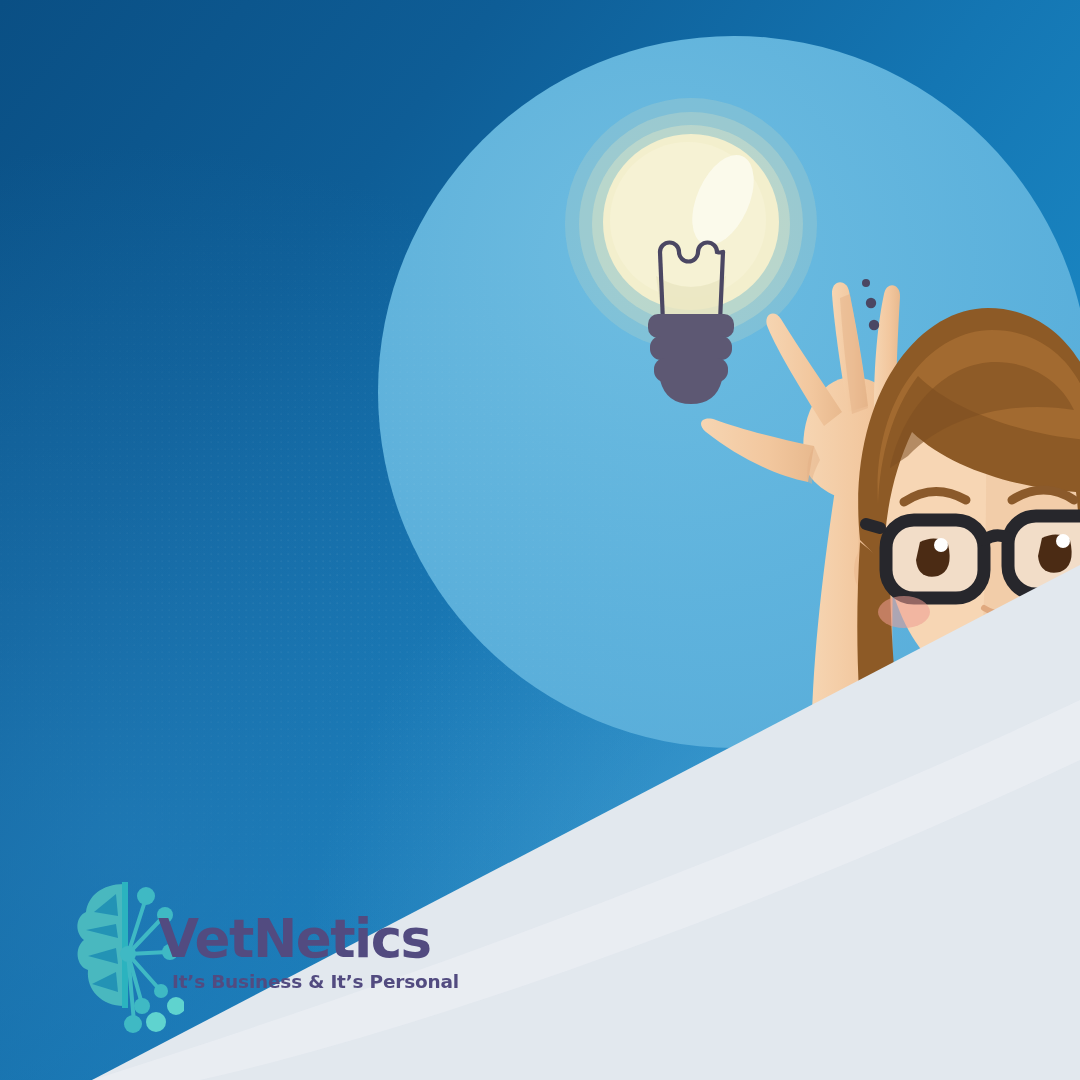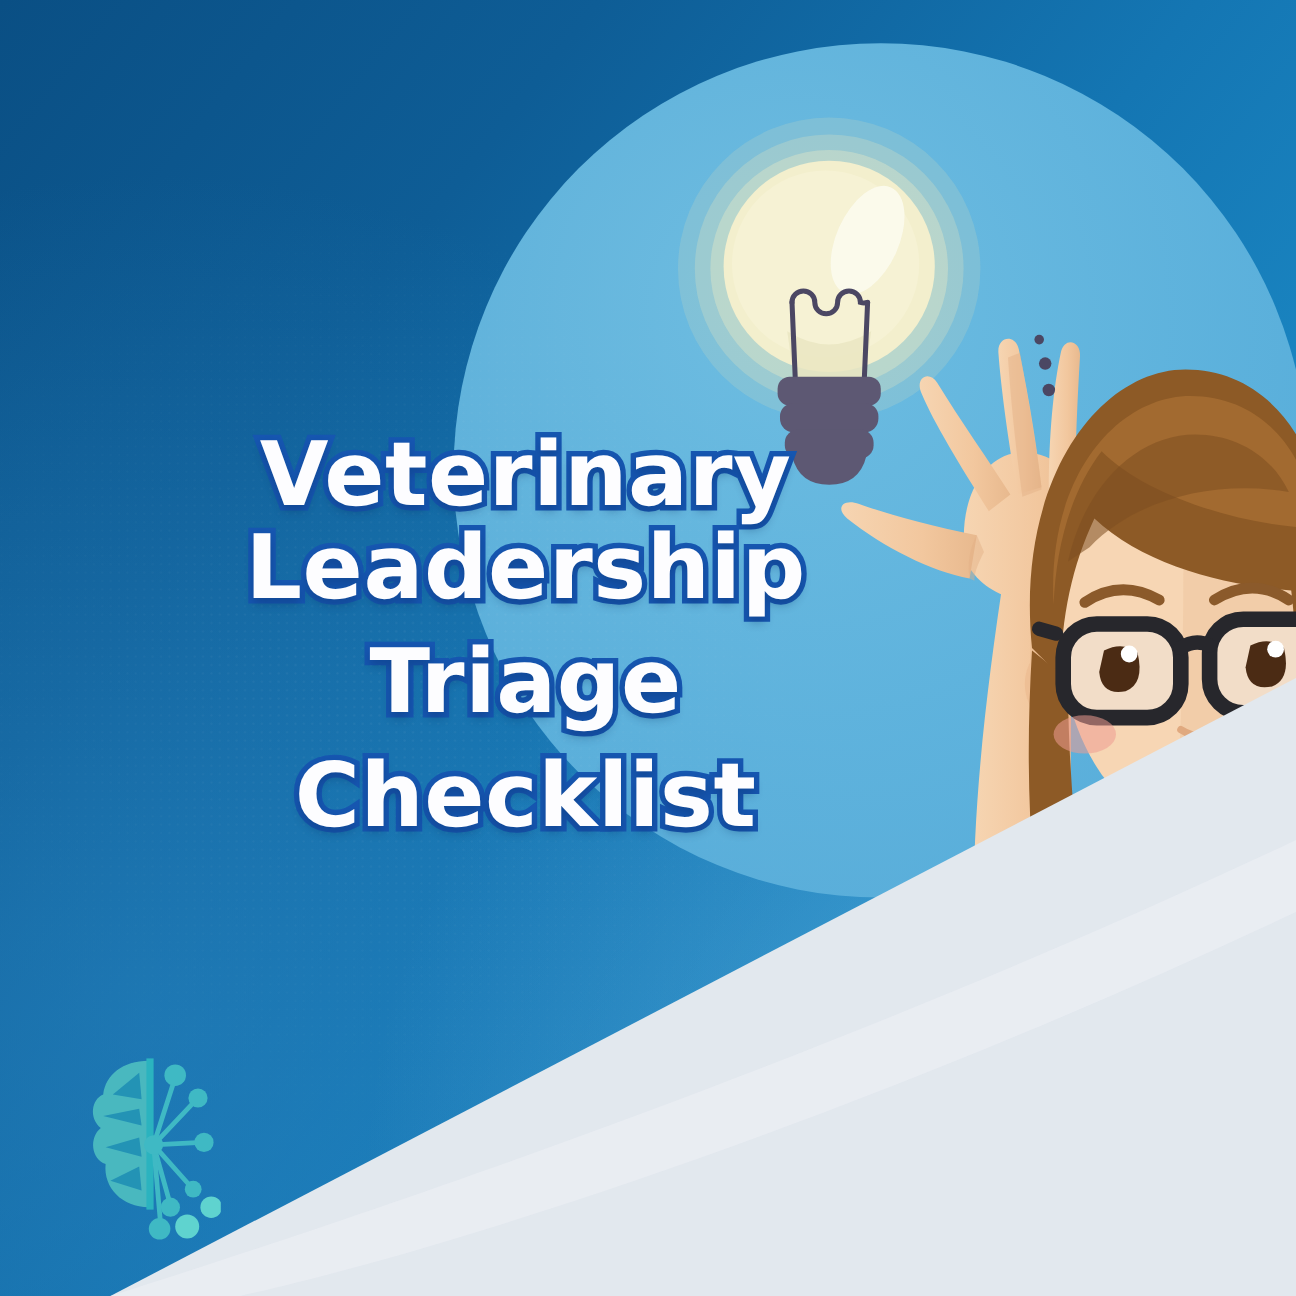--- a/index.html
+++ b/index.html
@@ -264,25 +264,20 @@
     </g>
   </svg>
 
   <svg class="band" viewBox="0 0 1080 1080">
 
     <path d="M92 1080 L1080 565 L1080 1080 Z" fill="#e2e8ee"></path>
 
     <path d="M92 1080 C300 1014 700 880 1080 700 L1080 760 C720 930 380 1040 200 1080 Z" fill="#eef1f5" opacity="0.55"></path>
   </svg>
 
-  <div class="title-wrap">
-    <div class="title-line tl1">Veterinary Leadership</div>
-    <div class="title-line tl2">Triage</div>
-    <div class="title-line tl3">Checklist</div>
-  </div>
 
   <div class="logo">
     <svg class="logo-mark" viewBox="0 0 112 168">
 
       <g fill="#4cbcc0">
         <path d="M52 12 C30 12 16 24 14 40 C4 44 2 60 12 68 C2 76 4 94 16 98
                  C14 118 30 134 52 134 L52 12 Z" opacity="0.95"></path>
       </g>
       <g fill="#1f8fb5" opacity="0.9">
         <path d="M44 22 L22 40 L46 44 Z"></path>
@@ -308,15 +303,19 @@
         <circle cx="70" cy="134" r="8"></circle>
         <circle cx="89" cy="119" r="7"></circle>
         <circle cx="61" cy="152" r="9"></circle>
         <circle cx="56" cy="82" r="8"></circle>
       </g>
       <g fill="#5fd3cf">
         <circle cx="84" cy="150" r="10"></circle>
         <circle cx="104" cy="134" r="9"></circle>
       </g>
     </svg>
+    <div class="logo-text">
+      <div class="logo-word">VetNetics</div>
+      <div class="logo-tag">It’s Business &amp; It’s Personal</div>
+    </div>
   </div>
 
 </div>
 
 </body></html>

